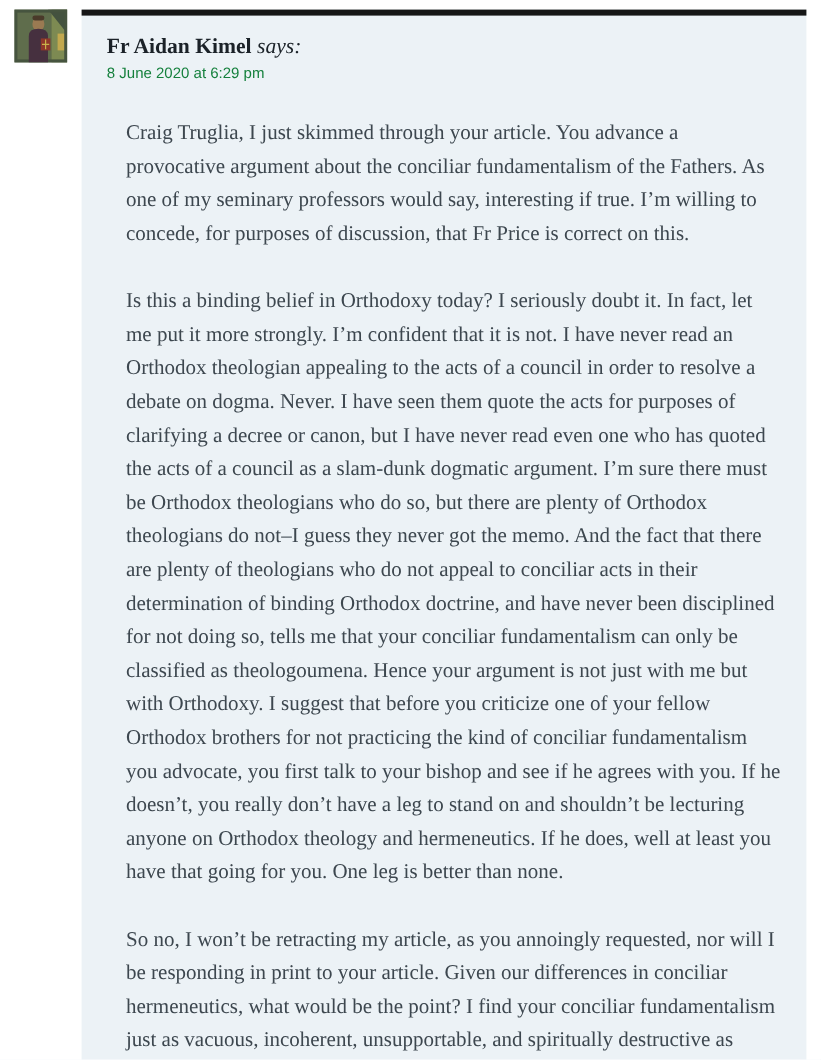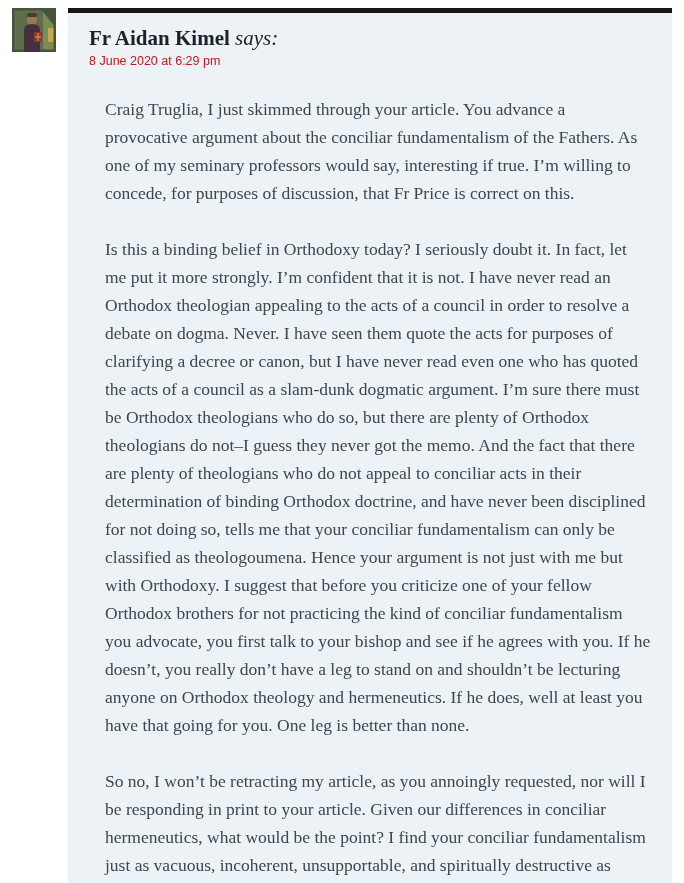--- a/index.html
+++ b/index.html
@@ -26,39 +26,39 @@
     margin: 8px 12px 0 68px;
     background: #ecf2f6;
     border-top: 5px solid #161616;
     padding: 13px 20px 26px 21px;
     box-sizing: border-box;
   }
   .comment-header {
     margin: 0;
   }
   .author-line {
-    font-size: 21px;
+    font-size: 18px;
     line-height: 24px;
     color: #1b2228;
     margin: 0;
   }
   .author-name {
     font-weight: bold;
   }
   .says-label {
     font-style: italic;
     font-weight: normal;
   }
   .comment-date {
     display: inline-block;
     margin-top: 4px;
     font-family: "Liberation Sans", sans-serif;
     font-size: 12.5px;
     line-height: 15px;
-    color: #b91c1c;
+    color: #15803d;
     text-decoration: none;
   }
   .comment-body {
     margin-top: 26px;
   }
   .comment-body p {
     margin: 0 0 28px 16px;
     font-size: 17.5px;
     line-height: 28px;
     color: #3d474f;

